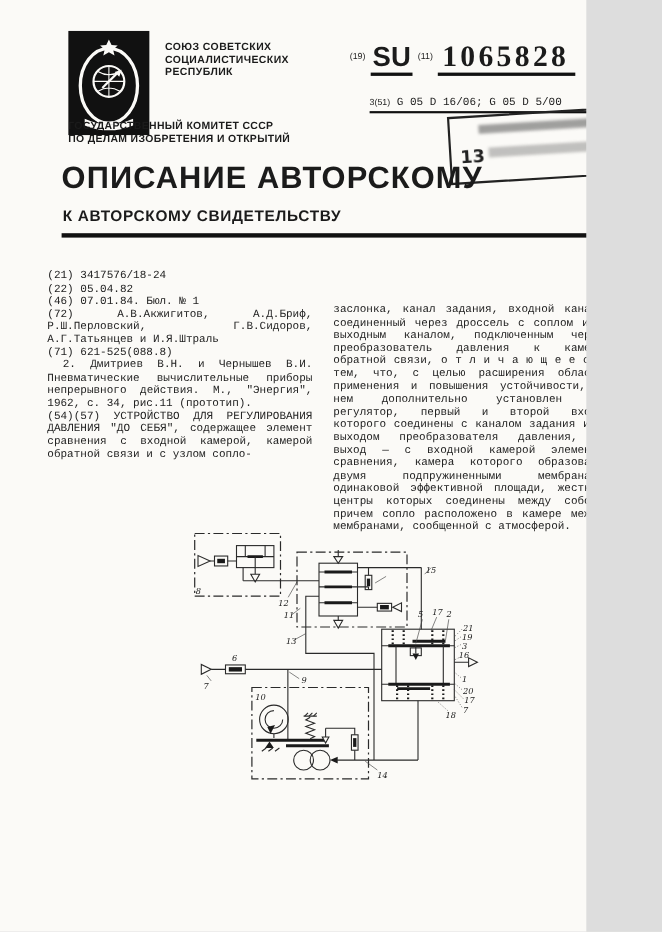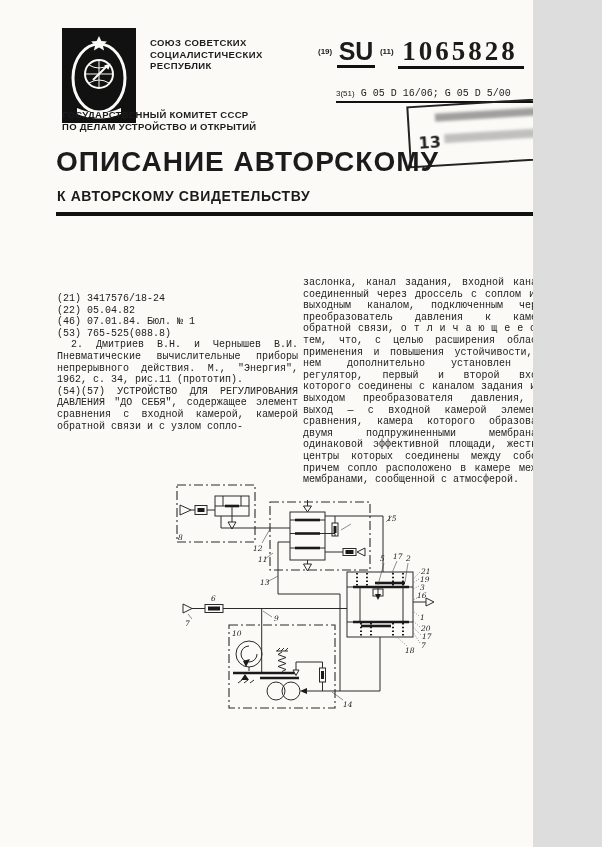--- a/index.html
+++ b/index.html
@@ -3,21 +3,21 @@
 <meta charset="utf-8">
 <style>
   html,body{margin:0;padding:0;background:#ddd;}
   #page{position:relative;width:495px;height:847px;background:#fbfaf7;overflow:hidden;
         font-family:"Liberation Sans",sans-serif;color:#1b1b1b;padding-left:38px;}
   
   #emblem{position:absolute;left:62px;top:28px;width:74px;height:95px;}
   #union{position:absolute;left:150px;top:37px;font-size:9.5px;font-weight:bold;
          line-height:11.5px;letter-spacing:.4px;white-space:pre-line;}
   #su-row{position:absolute;left:318px;top:36px;width:266px;white-space:nowrap;}
-  .tiny-code{font-size:8px;font-weight:bold;vertical-align:6px;}
+  .tiny-code{font-size:8px;font-weight:normal;vertical-align:6px;}
   #su-mark{font-size:25px;font-weight:bold;border-bottom:3px solid #111;padding:0 2px;}
   #su-number{font-family:"Liberation Serif",serif;font-size:27px;font-weight:bold;
              letter-spacing:3px;border-bottom:3px solid #111;padding:0 6px 0 4px;}
   #su-kind{font-family:"Liberation Serif",serif;font-size:24px;font-weight:bold;margin-left:16px;}
   #ipc-row{position:absolute;left:336px;top:88px;width:246px;border-bottom:2px solid #111;
            padding-bottom:2px;font-family:"Liberation Mono",monospace;font-size:10px;}
   #ipc-row .lbl{font-size:8px;font-family:"Liberation Sans",sans-serif;}
   #committee{position:absolute;left:62px;top:109px;font-size:9.5px;font-weight:bold;
              line-height:12px;letter-spacing:.3px;white-space:pre-line;}
   
@@ -26,21 +26,21 @@
   .smudge{position:absolute;background:#555;filter:blur(1.6px);opacity:.55;}
   #stamp-num{position:absolute;left:8px;top:26px;font-size:16px;font-weight:bold;
              font-family:"DejaVu Sans",sans-serif;color:#222;filter:blur(.4px);}
   
   #title{position:absolute;left:56px;top:146px;font-size:28px;font-weight:bold;letter-spacing:1px;}
   #subtitle{position:absolute;left:57px;top:188px;font-size:14px;font-weight:bold;letter-spacing:.6px;}
   #rule{position:absolute;left:56px;top:212px;width:524px;height:4px;background:#111;}
   
   .col{position:absolute;top:246px;font-family:"Liberation Mono",monospace;font-size:10px;
        line-height:11.6px;text-align:justify;color:#222;}
-  #col-left{left:57px;width:241px;margin-top:47px;}
+  #col-left{left:43px;width:241px;}
   #col-right{left:303px;width:246px;padding-top:31px;}
   .col p{margin:0;}
   .col p.indent{text-indent:14px;}
   
   #side-label{position:absolute;left:549px;top:424px;height:310px;writing-mode:vertical-rl;
               white-space:nowrap;}
   #side-label .tiny-code{font-size:7px;}
   #side-su{font-size:21px;font-weight:bold;}
   #side-num{font-family:"Liberation Serif",serif;font-size:22px;font-weight:bold;letter-spacing:4px;}
   #side-kind{font-family:"Liberation Serif",serif;font-size:20px;font-weight:bold;margin-top:26px;}
@@ -83,37 +83,38 @@
     <span id="su-number">1065828</span>
     <span id="su-kind">A</span>
   </div>
 
   <div id="ipc-row">
     <span class="lbl">3(51)</span>
     <span>G 05 D 16/06; G 05 D 5/00</span>
   </div>
 
   <div id="committee">ГОСУДАРСТВЕННЫЙ КОМИТЕТ СССР
-ПО ДЕЛАМ УСТРОЙСТВО И ОТКРЫТИЙ</div>
+ПО ДЕЛАМ ИЗОБРЕТЕНИЯ И ОТКРЫТИЙ</div>
 
   <div id="stamp">
     <div class="smudge" style="left:26px;top:7px;width:108px;height:8px;"></div>
     <div class="smudge" style="left:34px;top:28px;width:96px;height:9px;opacity:.35;"></div>
     <div id="stamp-num">13</div>
   </div>
 
   <div id="title">ОПИСАНИЕ АВТОРСКОМУ</div>
   <div id="subtitle">К АВТОРСКОМУ СВИДЕТЕЛЬСТВУ</div>
   <div id="rule"></div>
 
   <div class="col" id="col-left">
     <p>(21) 3417576/18-24</p>
     <p>(22) 05.04.82</p>
     <p>(46) 07.01.84. Бюл. № 1</p>
-    <p>(53) 765-525(088.8)</p>
+    <p>(72) А.В.Акжигитов, А.Д.Бриф, Р.Ш.Перловский, Г.В.Сидоров, А.Г.Татьянцев и И.Я.Штраль</p>
+    <p>(71) 621-525(088.8)</p>
     <p class="indent">2. Дмитриев В.Н. и Чернышев В.И. Пневматические вычислительные приборы непрерывного действия. М., "Энергия", 1962, с. 34, рис.11 (прототип).</p>
     <p>(54)(57) УСТРОЙСТВО ДЛЯ РЕГУЛИРОВАНИЯ ДАВЛЕНИЯ "ДО СЕБЯ", содержащее элемент сравнения с входной камерой, камерой обратной связи и с узлом сопло-</p>
   </div>
   <div class="col" id="col-right">
     <p>заслонка, канал задания, входной канал, соединенный через дроссель с соплом и с выходным каналом, подключенным через преобразователь давления к камере обратной связи, о т л и ч а ю щ е е с я  тем, что, с целью расширения области применения и повышения устойчивости, в нем дополнительно установлен И-регулятор, первый и второй входы которого соединены с каналом задания и с выходом преобразователя давления, а выход — с входной камерой элемента сравнения, камера которого образована двумя подпружиненными мембранами одинаковой эффективной площади, жесткие центры которых соединены между собой, причем сопло расположено в камере между мембранами, сообщенной с атмосферой.</p>
   </div>
 
   <div id="side-label">
     <span class="tiny-code">(19)</span>
     <span id="side-su">SU</span>

